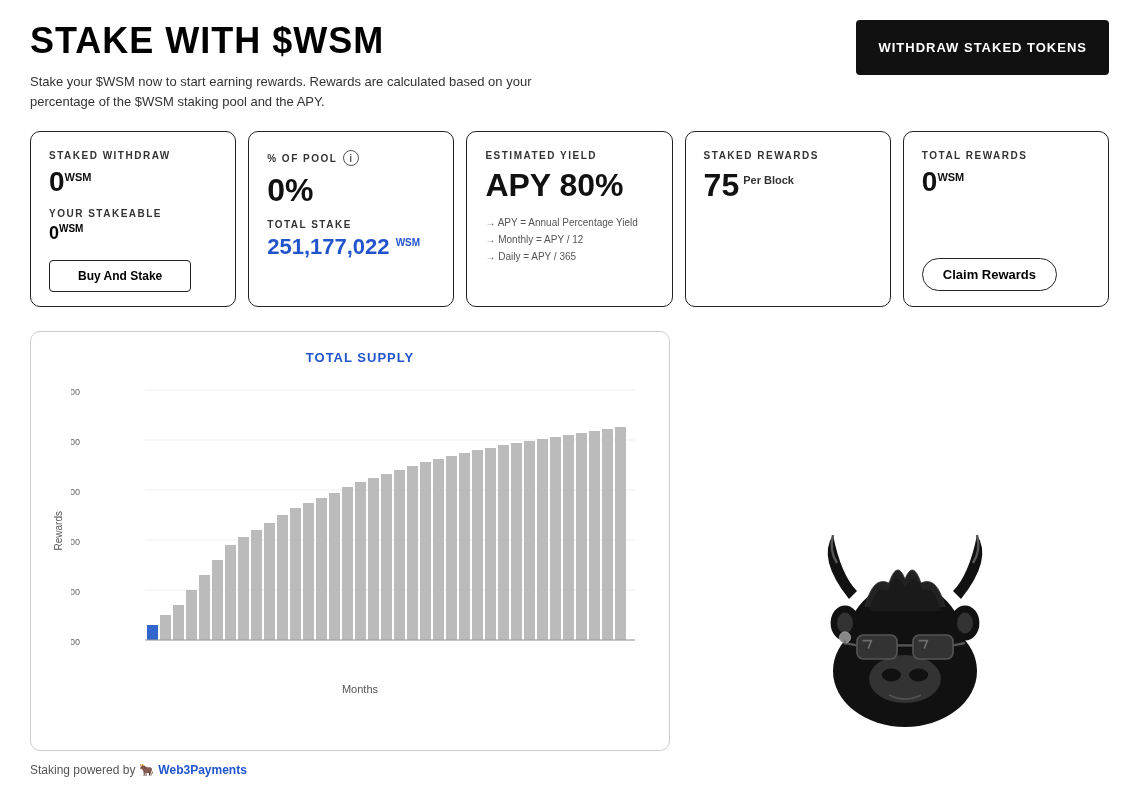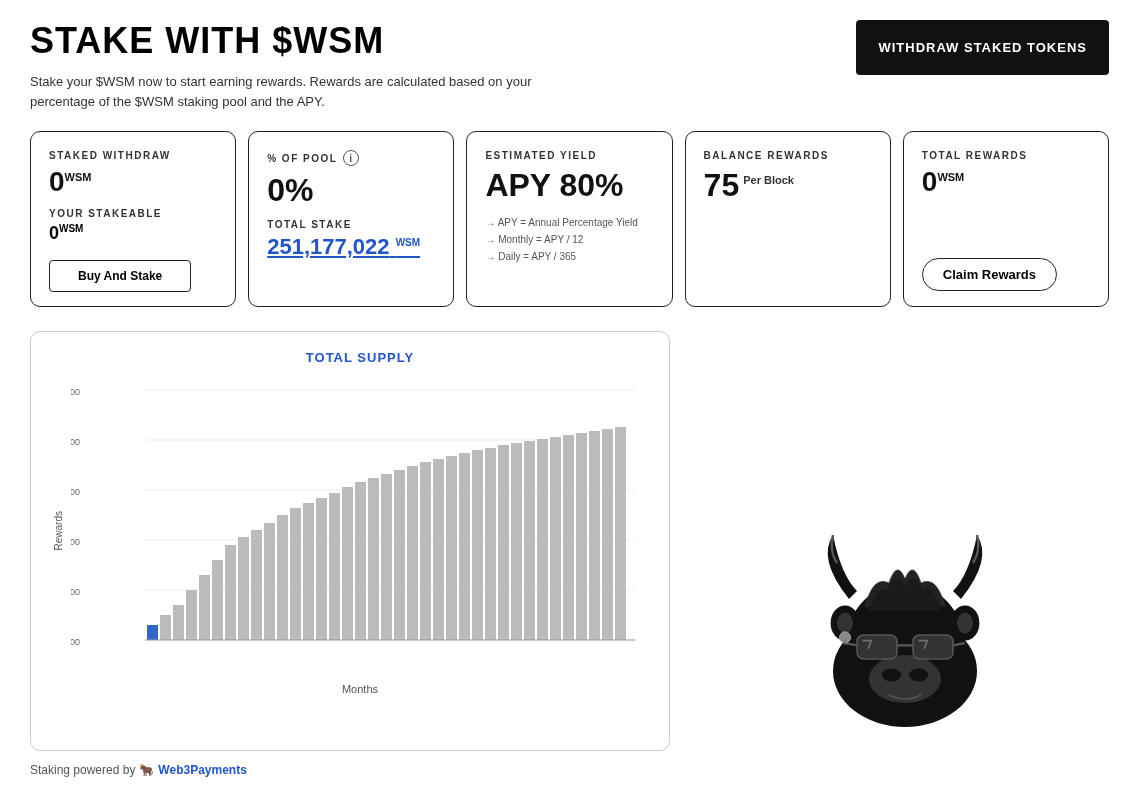--- a/index.html
+++ b/index.html
@@ -100,21 +100,20 @@
     }
     .percent-value {
       font-size: 32px;
       font-weight: 900;
       color: #111;
     }
     .total-staked-val {
       font-size: 22px;
       font-weight: 900;
       color: #2255cc;
-      text-decoration: underline;
     }
     .total-staked-val sup {
       font-size: 10px;
       font-weight: 700;
     }
     .apy-value {
       font-size: 32px;
       font-weight: 900;
       color: #111;
     }
@@ -273,21 +272,21 @@
     <div class="card-label">ESTIMATED YIELD</div>
     <div class="apy-value">APY 80%</div>
     <div class="apy-notes">
       <div>APY = Annual Percentage Yield</div>
       <div>Monthly = APY / 12</div>
       <div>Daily = APY / 365</div>
     </div>
   </div>
 
   <div class="card">
-    <div class="card-label">BALANCE REWARDS</div>
+    <div class="card-label">STAKED REWARDS</div>
     <div class="rewards-value">
       <span>75</span><span class="per-block">Per Block</span>
     </div>
   </div>
 
   <div class="card">
     <div class="card-label">TOTAL REWARDS</div>
     <div class="card-value-large">
       <span>0</span><sup>WSM</sup>
     </div>

